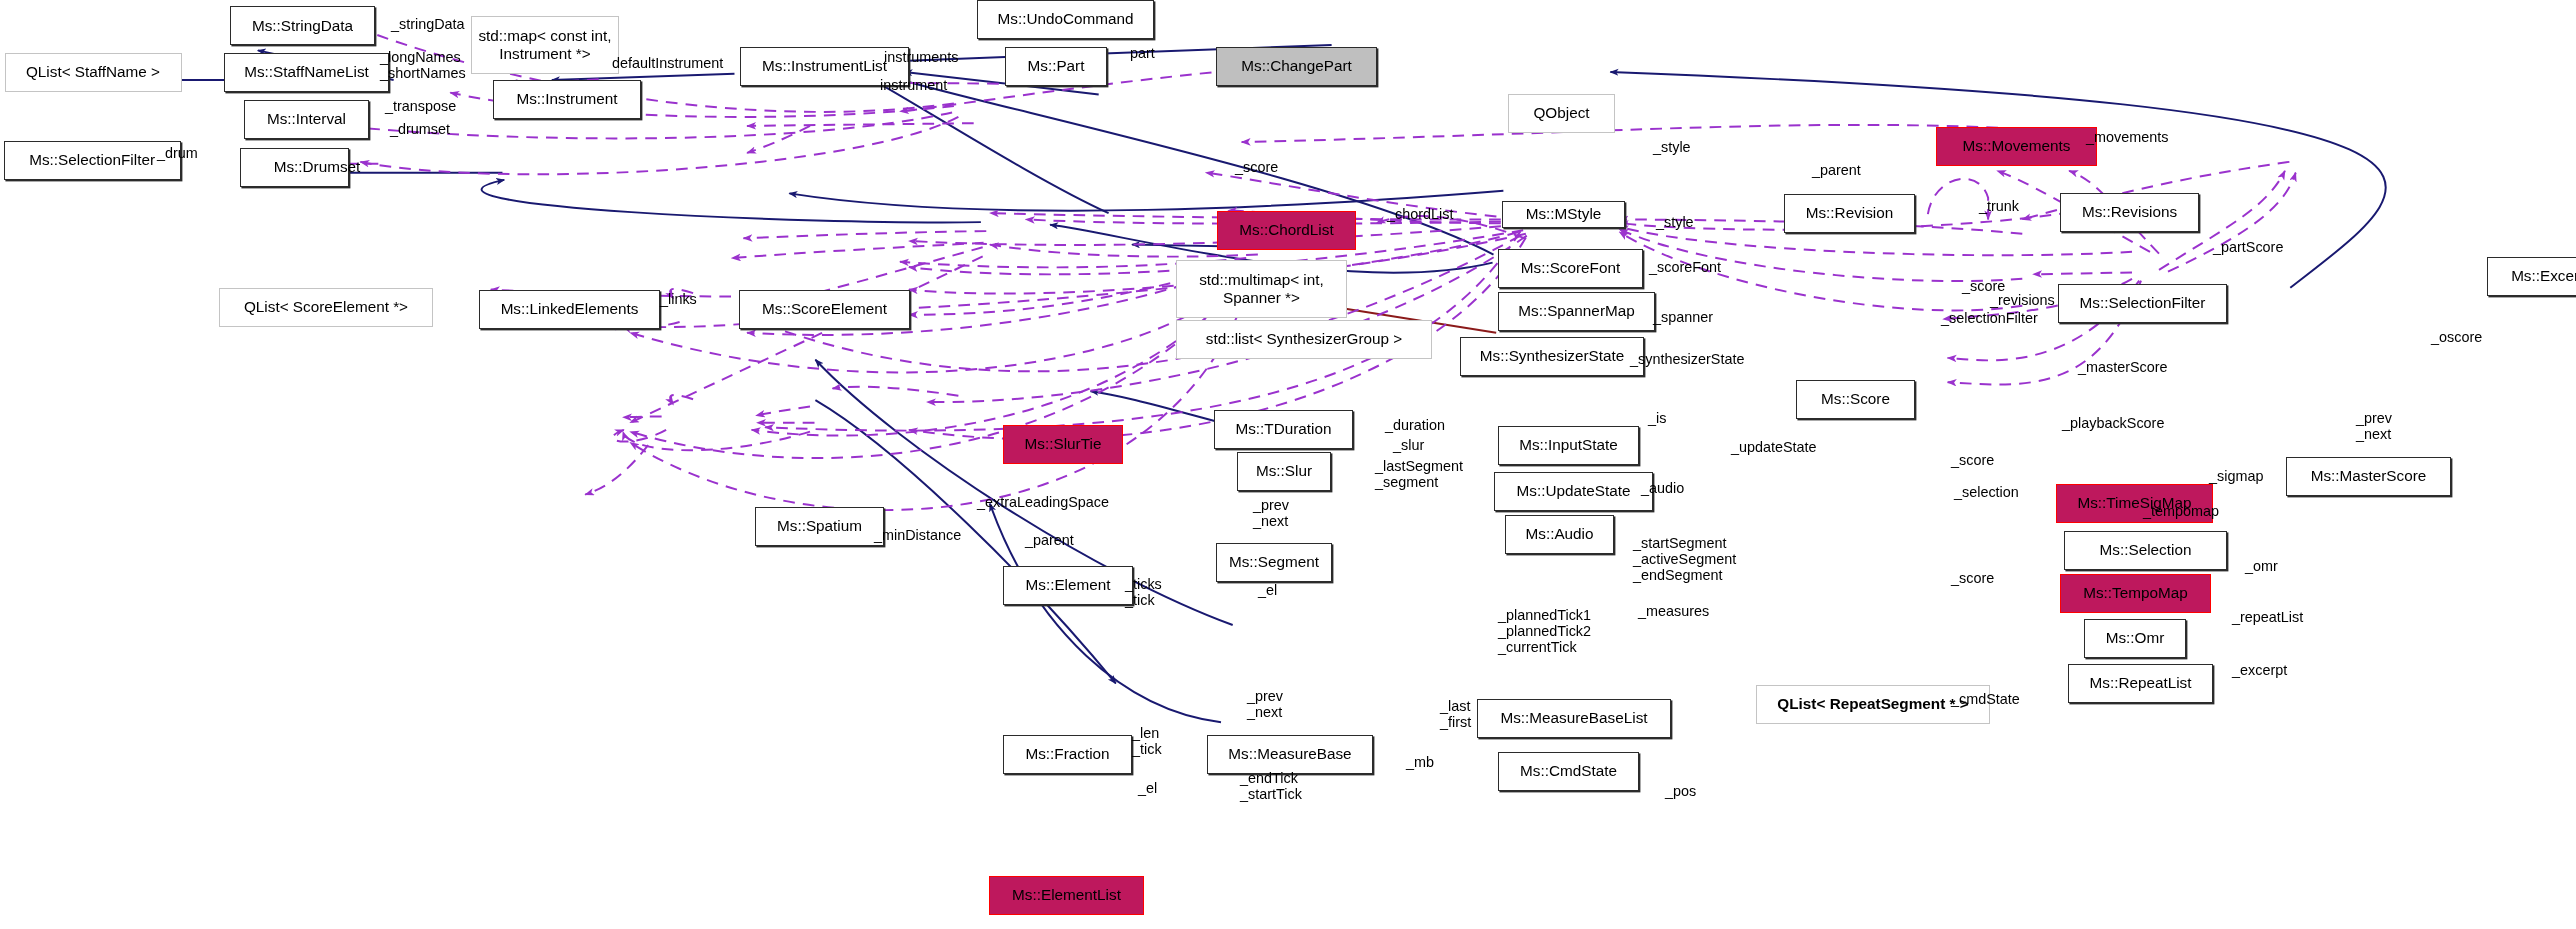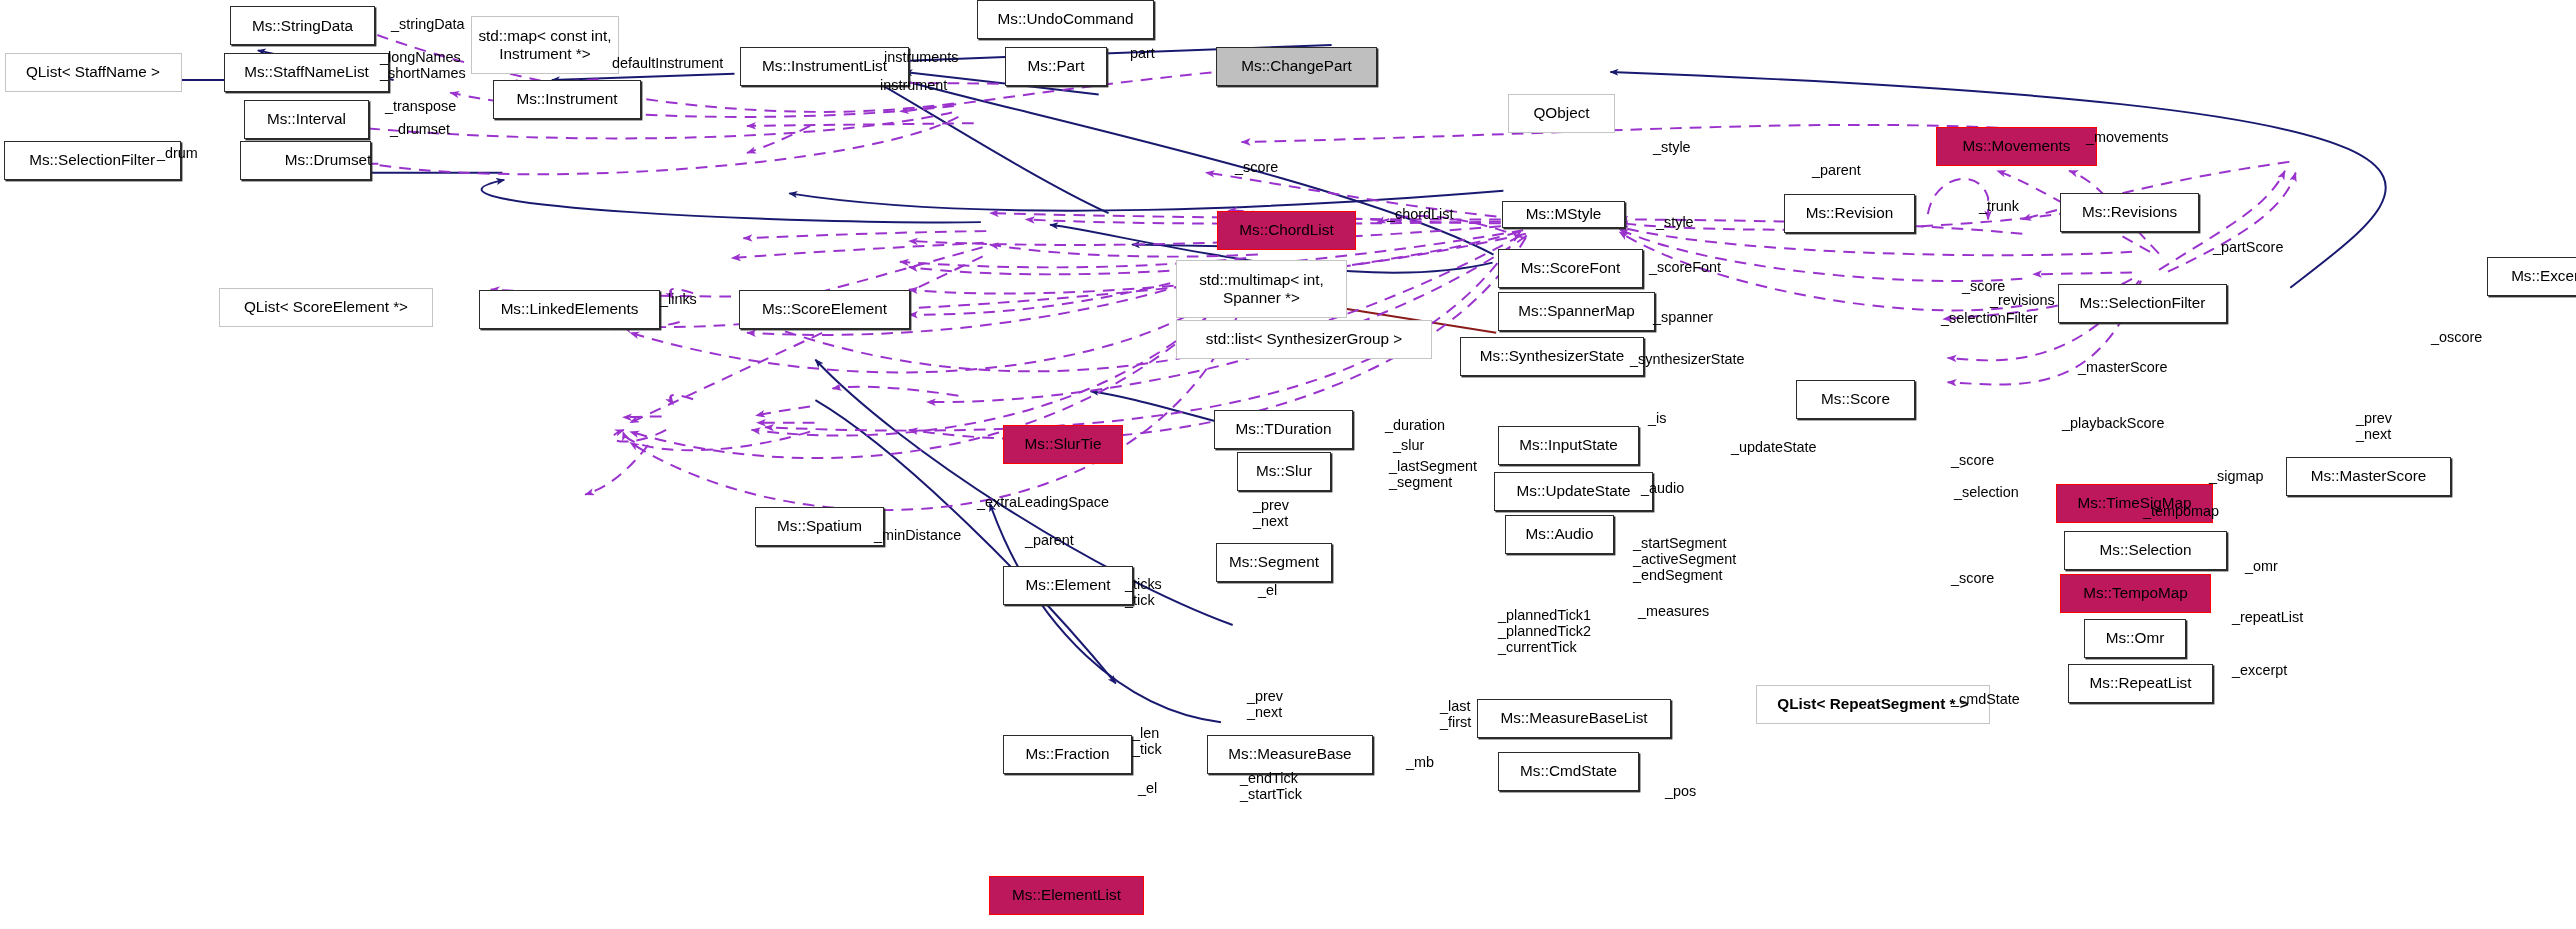--- a/index.html
+++ b/index.html
@@ -130,21 +130,21 @@
 Instrument *&gt;</div>
       <div class="node solid" style="left: 977px; top: 0px; width: 177px; height: 39px;">Ms::UndoCommand</div>
       <div class="node lite" style="left: 4.5px; top: 53px; width: 177px; height: 39px;">QList&lt; StaffName &gt;</div>
       <div class="node solid" style="left: 224px; top: 53px; width: 165px; height: 39px;">Ms::StaffNameList</div>
       <div class="node solid" style="left: 740px; top: 47px; width: 169px; height: 39px;">Ms::InstrumentList</div>
       <div class="node solid" style="left: 1005px; top: 47px; width: 102px; height: 39px;">Ms::Part</div>
       <div class="node focus" style="left: 1216px; top: 47px; width: 161px; height: 39px;">Ms::ChangePart</div>
       <div class="node solid" style="left: 244px; top: 100px; width: 125px; height: 39px;">Ms::Interval</div>
       <div class="node solid" style="left: 493px; top: 80px; width: 148px; height: 39px;">Ms::Instrument</div>
       <div class="node solid" style="left: 3.6px; top: 141px; width: 177px; height: 39px;">Ms::SelectionFilter</div>
-      <div class="node solid" style="left: 240px; top: 141px; width: 131px; height: 39px; padding-left: 45px;">Ms::Drumset</div>
+      <div class="node solid" style="left: 240px; top: 148px; width: 109px; height: 39px; padding-left: 45px;">Ms::Drumset</div>
       <div class="node lite" style="left: 1508px; top: 94px; width: 107px; height: 39px;">QObject</div>
       <div class="node red" style="left: 1936px; top: 127px; width: 161px; height: 39px;">Ms::Movements</div>
       <div class="node solid" style="left: 1784px; top: 194px; width: 131px; height: 39px;">Ms::Revision</div>
       <div class="node solid" style="left: 2060px; top: 193px; width: 139px; height: 39px;">Ms::Revisions</div>
       <div class="node red" style="left: 1217px; top: 211px; width: 139px; height: 39px;">Ms::ChordList</div>
       <div class="node solid" style="left: 1502px; top: 201px; width: 123px; height: 27px;">Ms::MStyle</div>
       <div class="node solid" style="left: 2487px; top: 257px; width: 129px; height: 39px;">Ms::Excerpt</div>
       <div class="node solid" style="left: 1498px; top: 249px; width: 145px; height: 39px;">Ms::ScoreFont</div>
       <div class="node solid" style="left: 2058px; top: 284px; width: 169px; height: 39px;">Ms::SelectionFilter</div>
       <div class="node lite two" style="left: 1176px; top: 260px; width: 171px; height: 58px;">std::multimap&lt; int,
@@ -206,21 +206,21 @@
       <div class="elabel" style="left: 1653px; top: 309px;">_spanner</div>
       <div class="elabel" style="left: 1630px; top: 351px;">_synthesizerState</div>
       <div class="elabel" style="left: 2078px; top: 359px;">_masterScore</div>
       <div class="elabel" style="left: 1385px; top: 417px;">_duration</div>
       <div class="elabel" style="left: 1648px; top: 410px;">_is</div>
       <div class="elabel" style="left: 2062px; top: 415px;">_playbackScore</div>
       <div class="elabel" style="left: 1393px; top: 437px;">_slur</div>
       <div class="elabel" style="left: 1725px; top: 439px; padding-left: 6px;">_updateState</div>
       <div class="elabel" style="left: 2356px; top: 410px;">_prev
 _next</div>
-      <div class="elabel" style="left: 1375px; top: 458px; margin-left: 14px;">_lastSegment
+      <div class="elabel" style="left: 1375px; top: 458px;">_lastSegment
 _segment</div>
       <div class="elabel" style="left: 1951px; top: 452px;">_score</div>
       <div class="elabel" style="left: 2209px; top: 468px;">_sigmap</div>
       <div class="elabel" style="left: 977px; top: 494px;">_extraLeadingSpace</div>
       <div class="elabel" style="left: 1253px; top: 497px;">_prev
 _next</div>
       <div class="elabel" style="left: 1641px; top: 480px;">_audio</div>
       <div class="elabel" style="left: 1954px; top: 484px;">_selection</div>
       <div class="elabel" style="left: 2143px; top: 503px;">_tempomap</div>
       <div class="elabel" style="left: 874px; top: 527px;">_minDistance</div>

